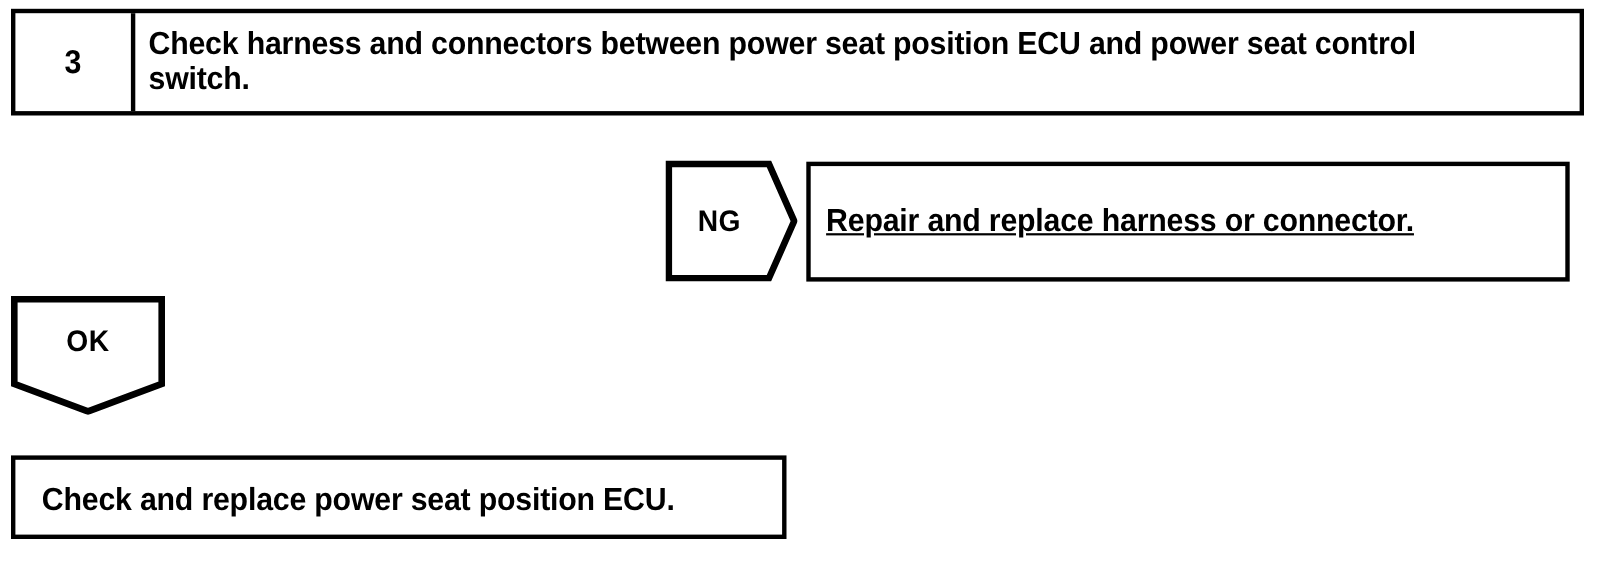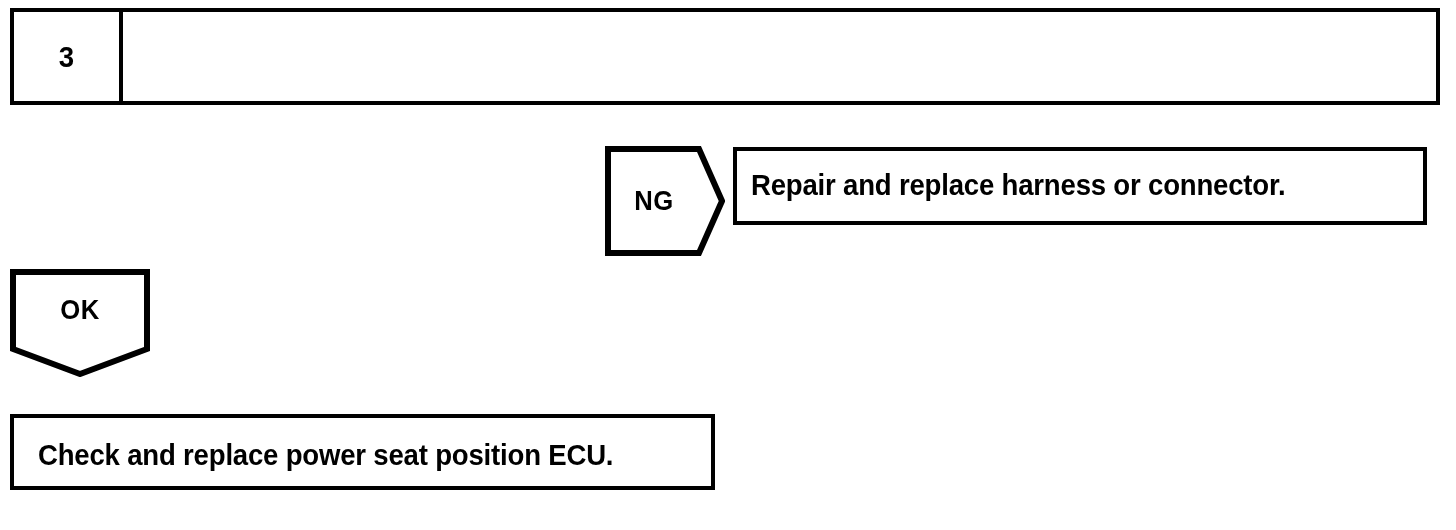--- a/index.html
+++ b/index.html
@@ -84,27 +84,28 @@
     font-weight: bold;
     letter-spacing: 0.5px;
     transform: scaleX(0.95);
   }
 
   .repair-box {
     position: absolute;
     left: 733px;
     top: 147px;
     width: 694px;   
-    height: 78px;  
+    height: 109px;  
     border: 4px solid #000;
     box-sizing: border-box;
     background: #fff;
     display: flex;
     align-items: center;
     padding: 0 4px 0 14px;
+    text-decoration: underline;
   }
   .repair-text {
     font-size: 29px;
     font-weight: bold;
     line-height: 1.08;
     letter-spacing: -0.2px;
     transform: scaleX(0.95);
     transform-origin: left center;
   }
 
@@ -155,20 +156,23 @@
     transform-origin: left top;
   }
 </style>
 </head>
 <body>
 
 <div class="step-row">
   <div class="step-number-cell">
     <span class="step-number">3</span>
   </div>
+  <div class="step-text-cell">
+    <span class="step-text">Check harness and connectors between power seat position ECU and power seat control switch.</span>
+  </div>
 </div>
 
 <div class="ng-arrow">
   <svg viewBox="0 0 120 110" xmlns="http://www.w3.org/2000/svg" aria-hidden="true">
     <polygon points="3,3 94,3 117,55 94,107 3,107" fill="#ffffff" stroke="#000000" stroke-width="6" stroke-linejoin="miter"></polygon>
   </svg>
 </div>
 <div class="ng-label">NG</div>
 
 <div class="repair-box">

